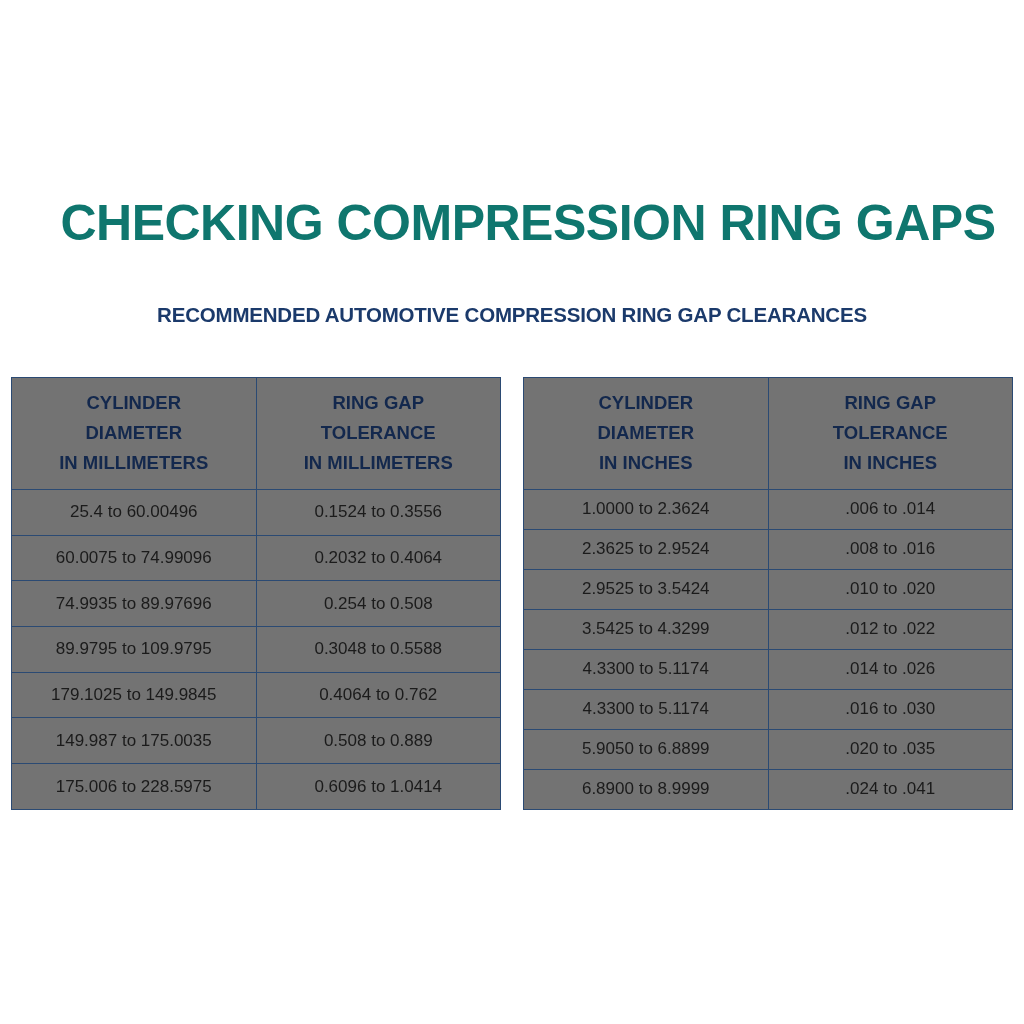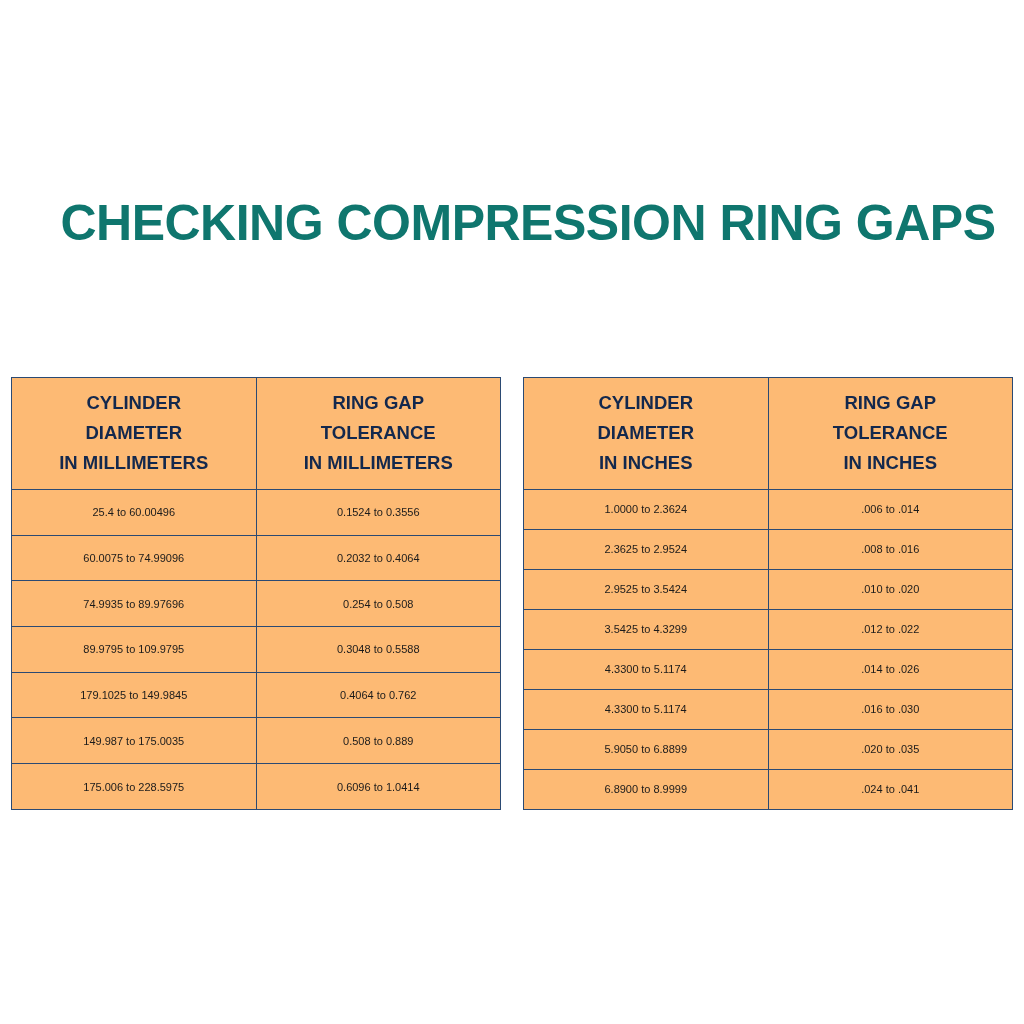--- a/index.html
+++ b/index.html
@@ -51,28 +51,28 @@
     width: 1024px;
     display: flex;
     justify-content: space-between;
     padding: 0 11px;
     box-sizing: border-box;
   }
   table.gap-table {
     border-collapse: collapse;
     width: 490px;
     table-layout: fixed;
-    background: #fdba74;
+    background: #737373;
   }
   table.gap-table th,
   table.gap-table td {
     border: 1px solid #2b4a73;
     text-align: center;
     color: #1b1b1b;
-    font-size: 11px;
+    font-size: 17px;
     padding: 0;
   }
   table.gap-table th {
     color: #13284d;
     font-weight: bold;
     font-size: 18.5px;
     line-height: 1.62;
     padding: 10px 4px 11px 4px;
     vertical-align: middle;
   }
@@ -86,20 +86,21 @@
   }
   .col-a { width: 50%; }
   .col-b { width: 50%; }
 </style>
 </head>
 <body>
 
 <div class="page">
 
   <div class="title">CHECKING COMPRESSION RING GAPS</div>
+  <div class="subtitle">RECOMMENDED AUTOMOTIVE COMPRESSION RING GAP CLEARANCES</div>
 
   <div class="tables">
 
     <table class="gap-table">
       <thead>
         <tr>
           <th class="col-a">
             <div>CYLINDER</div>
             <div>DIAMETER</div>
             <div>IN MILLIMETERS</div>

